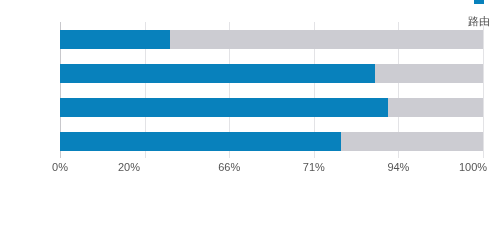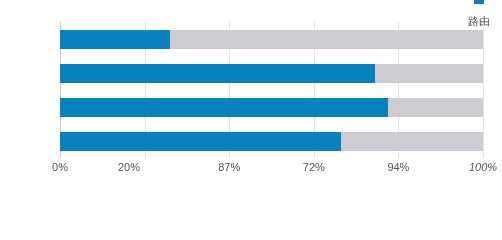--- a/index.html
+++ b/index.html
@@ -160,19 +160,19 @@
         <div class="bar-row" style="top: 109.5px;">
           <div class="seg seg-routed" style="width: 280.872px; background: rgb(8, 129, 188);"></div>
           <div class="seg seg-unrouted" style="width: 142.128px; background: rgb(204, 204, 210);"></div>
         </div>
       </div>
   </div>
 
   <div class="xlabels-layer">
       <div class="xlabel" style="left: 0px;">0%</div>
       <div class="xlabel" style="left: 69px;">20%</div>
-      <div class="xlabel" style="left: 169.2px;">87%</div>
-      <div class="xlabel" style="left: 253.8px;">72%</div>
+      <div class="xlabel" style="left: 169.2px;">66%</div>
+      <div class="xlabel" style="left: 253.8px;">71%</div>
       <div class="xlabel" style="left: 338.4px;">94%</div>
-      <div class="xlabel" style="left: 423px; font-style: italic;">100%</div>
+      <div class="xlabel" style="left: 413px;">100%</div>
     </div>
 
 </div>
 
 </body></html>

